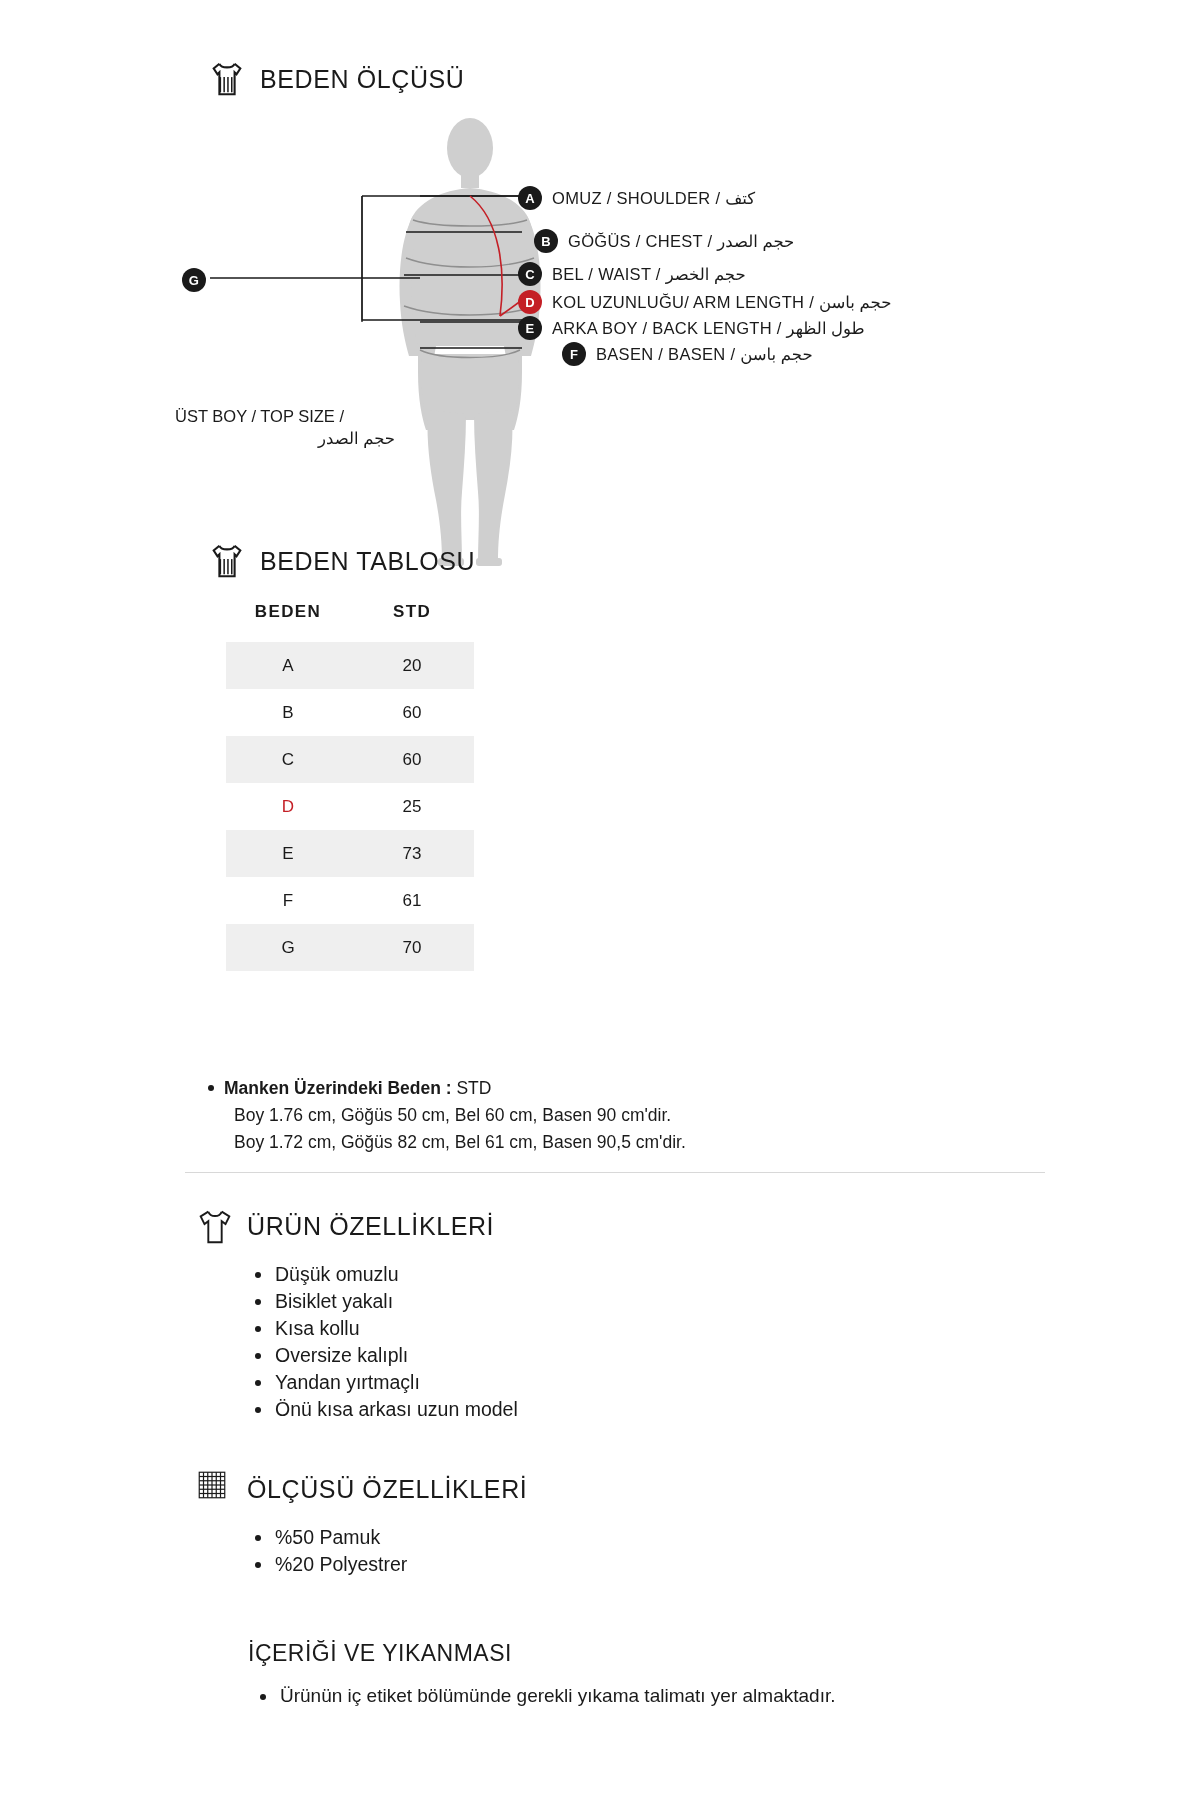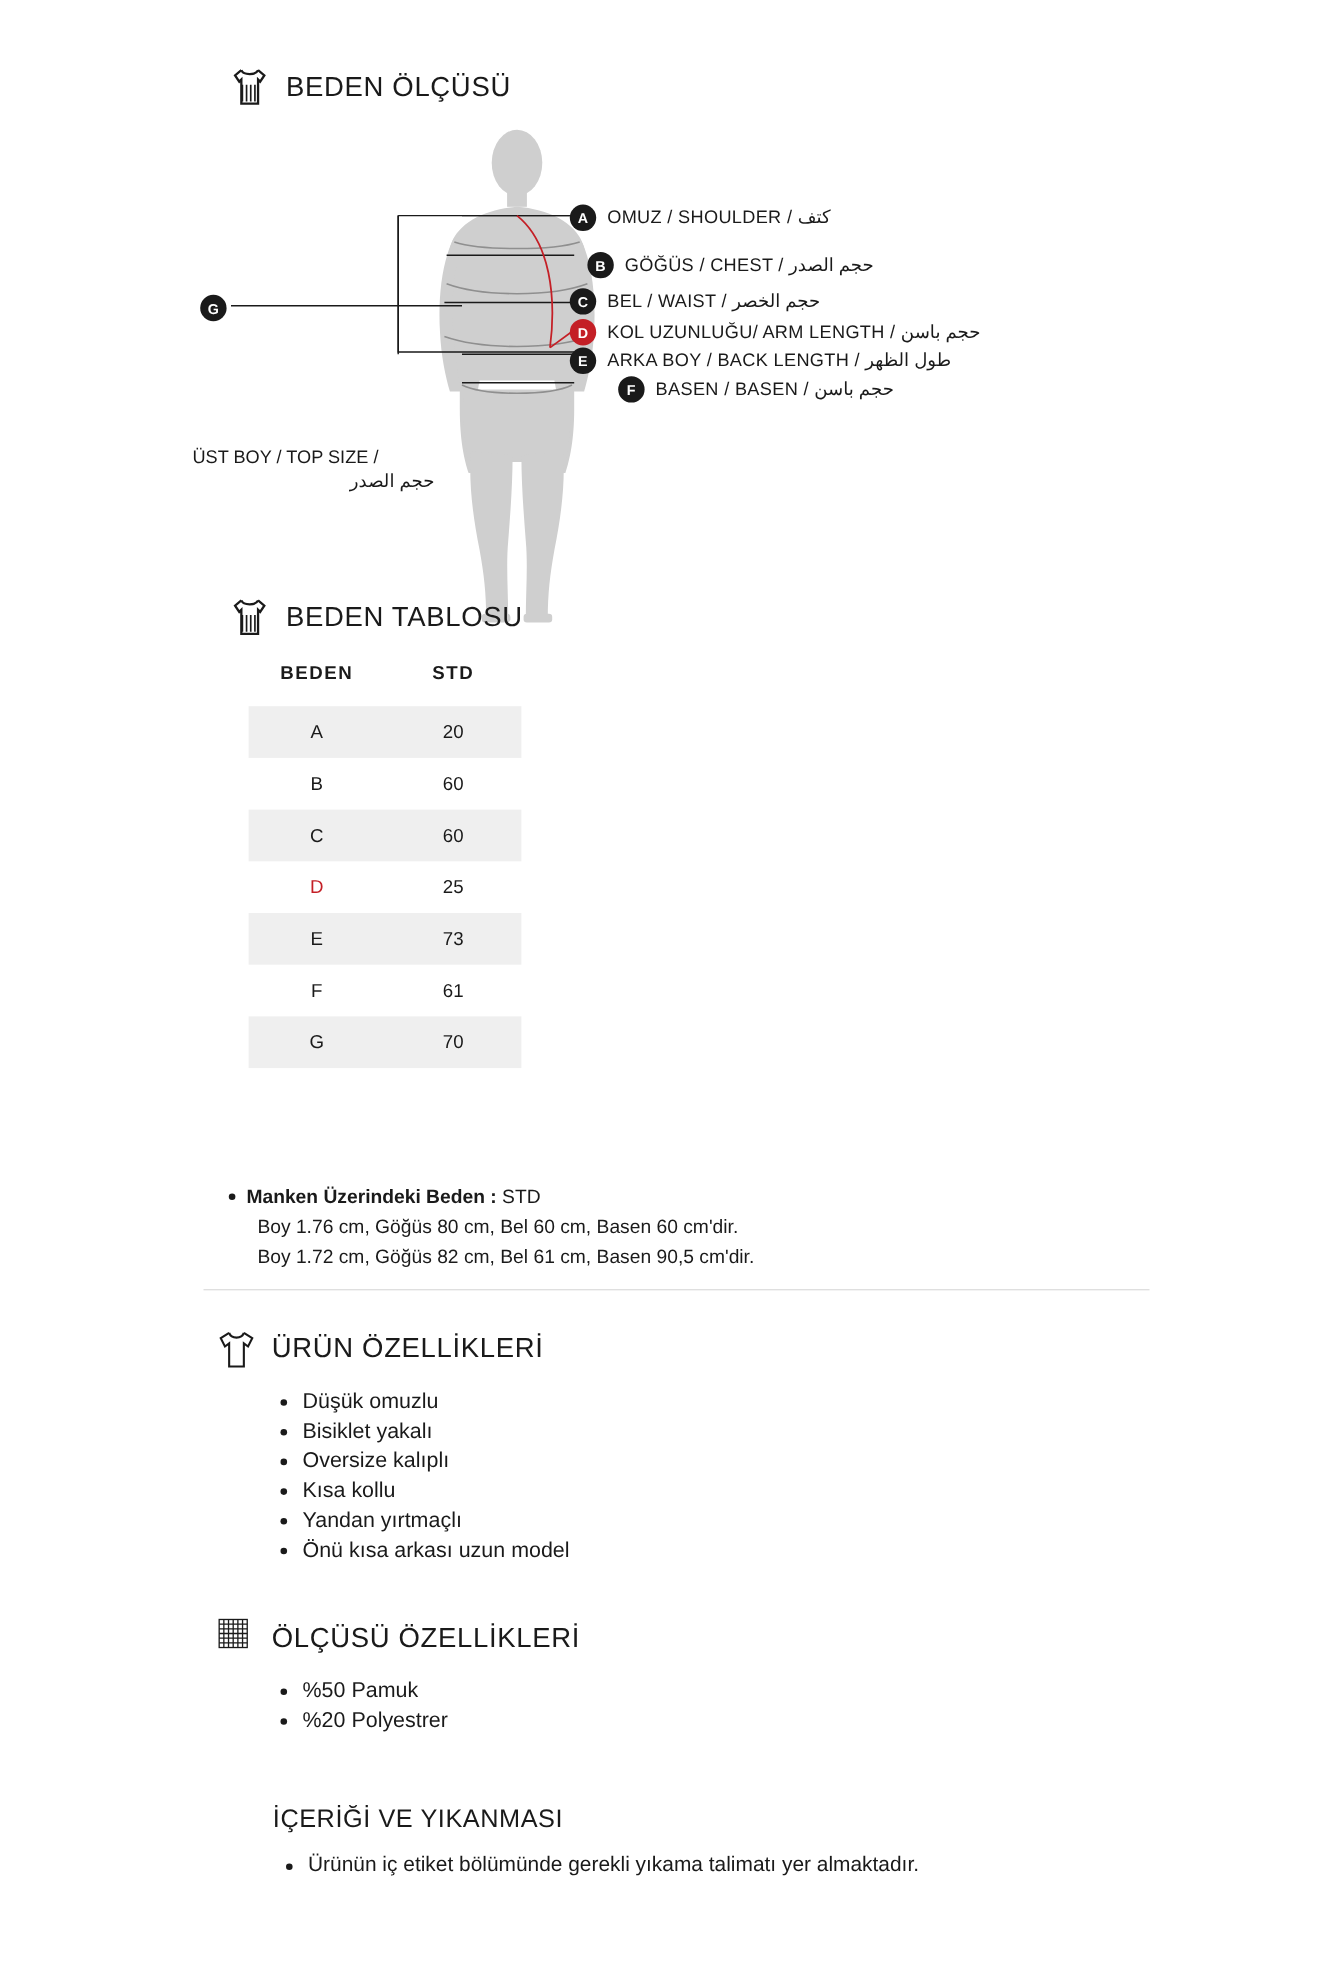--- a/index.html
+++ b/index.html
@@ -382,43 +382,43 @@
         </tr>
       </tbody>
     </table>
   </div>
 
   <div id="model-notes">
     <div>
       <span class="dot"></span><span class="strong">Manken Üzerindeki Beden :</span>
       <span>STD</span>
     </div>
-    <div class="sub">Boy 1.76 cm, Göğüs  80 cm, Bel 60 cm, Basen 60 cm'dir.</div>
+    <div class="sub">Boy 1.76 cm, Göğüs  50 cm, Bel 60 cm, Basen 90 cm'dir.</div>
     <div class="sub">Boy 1.72 cm, Göğüs  82 cm, Bel 61 cm, Basen 90,5 cm'dir.</div>
   </div>
 
   <hr class="divider">
 
   <div id="product-features">
     <div class="sec-head">
       <span class="icon">
         <svg viewBox="0 0 40 44" width="40" height="42">
           <g fill="none" stroke="#1a1a1a" stroke-width="2">
             <path d="M13 7 L5 12 L9 20 L13 17 L13 39 L27 39 L27 17 L31 20 L35 12 L27 7"></path>
             <path d="M13 7 C15 13, 25 13, 27 7"></path>
           </g>
         </svg>
       </span>
       <span class="title">ÜRÜN ÖZELLİKLERİ</span>
     </div>
     <ul class="feat">
       <li>Düşük omuzlu</li>
       <li>Bisiklet yakalı</li>
+      <li>Kısa kollu</li>
       <li>Oversize kalıplı</li>
-      <li>Kısa kollu</li>
       <li>Yandan yırtmaçlı</li>
       <li>Önü kısa arkası uzun model</li>
     </ul>
   </div>
 
   <div id="fabric-features">
     <div class="sec-head">
       <span class="icon">
         <svg viewBox="0 0 40 40" width="34" height="34">
           <g stroke="#1a1a1a" stroke-width="1.4" fill="none">

